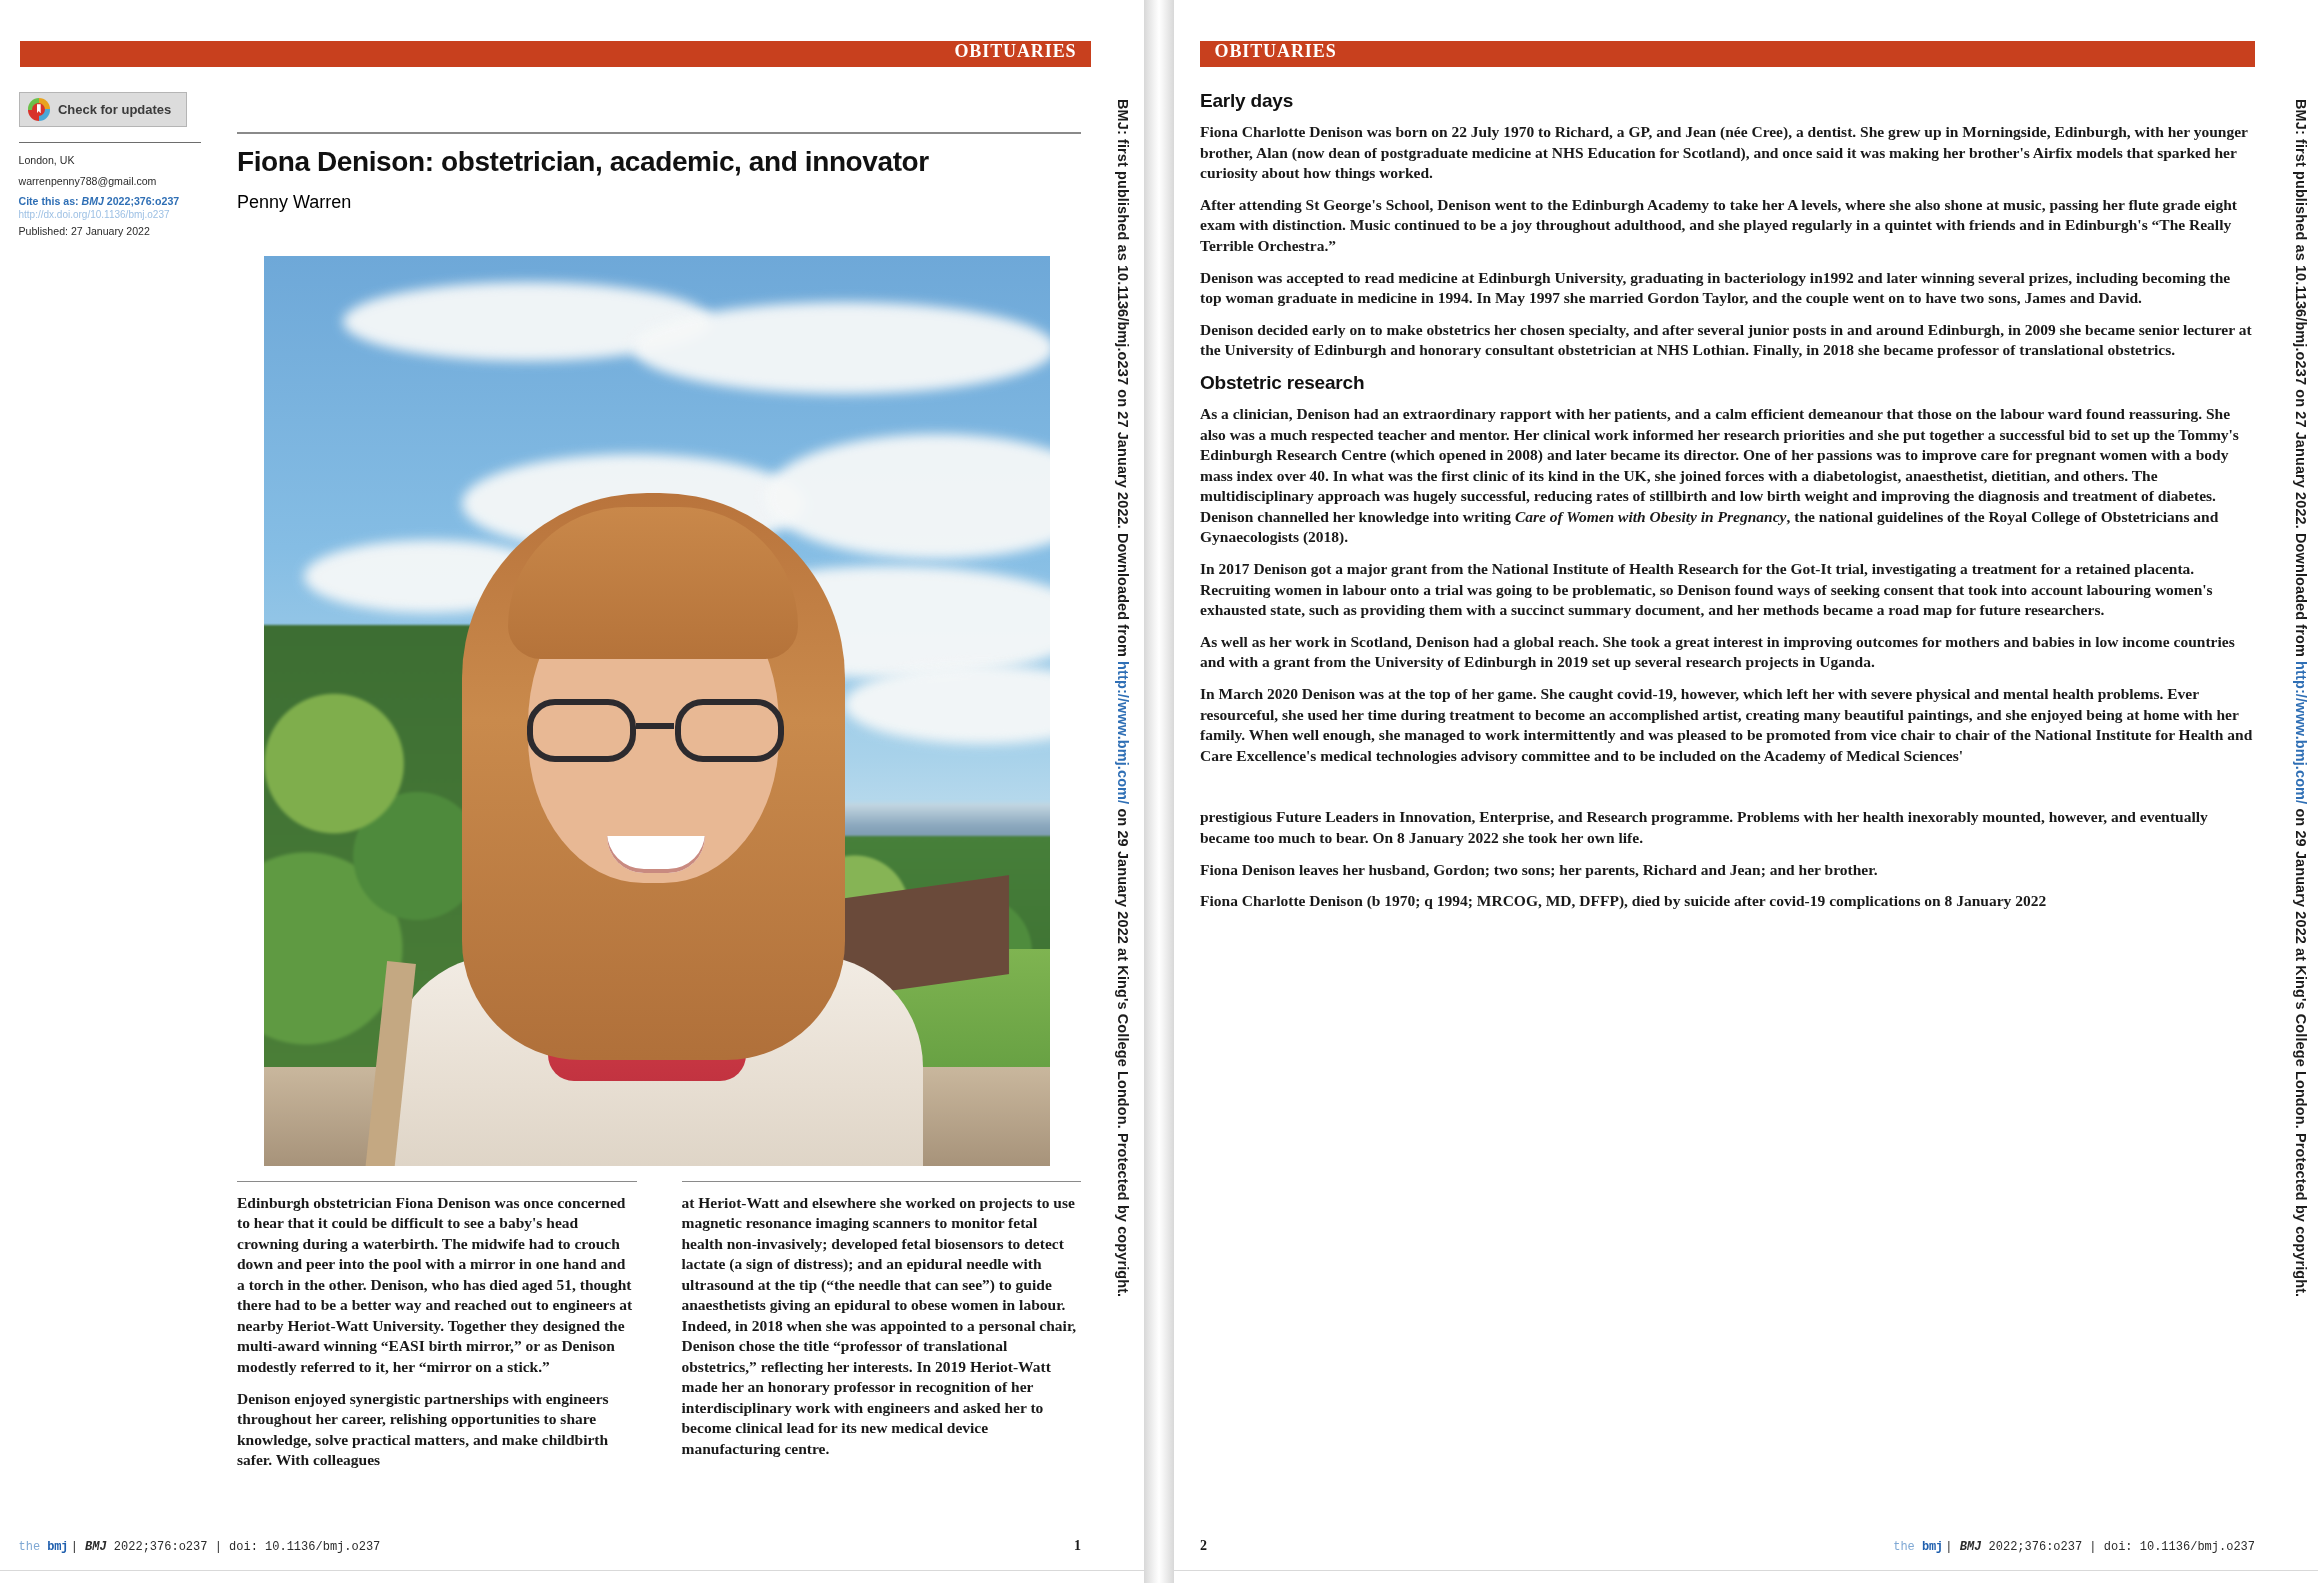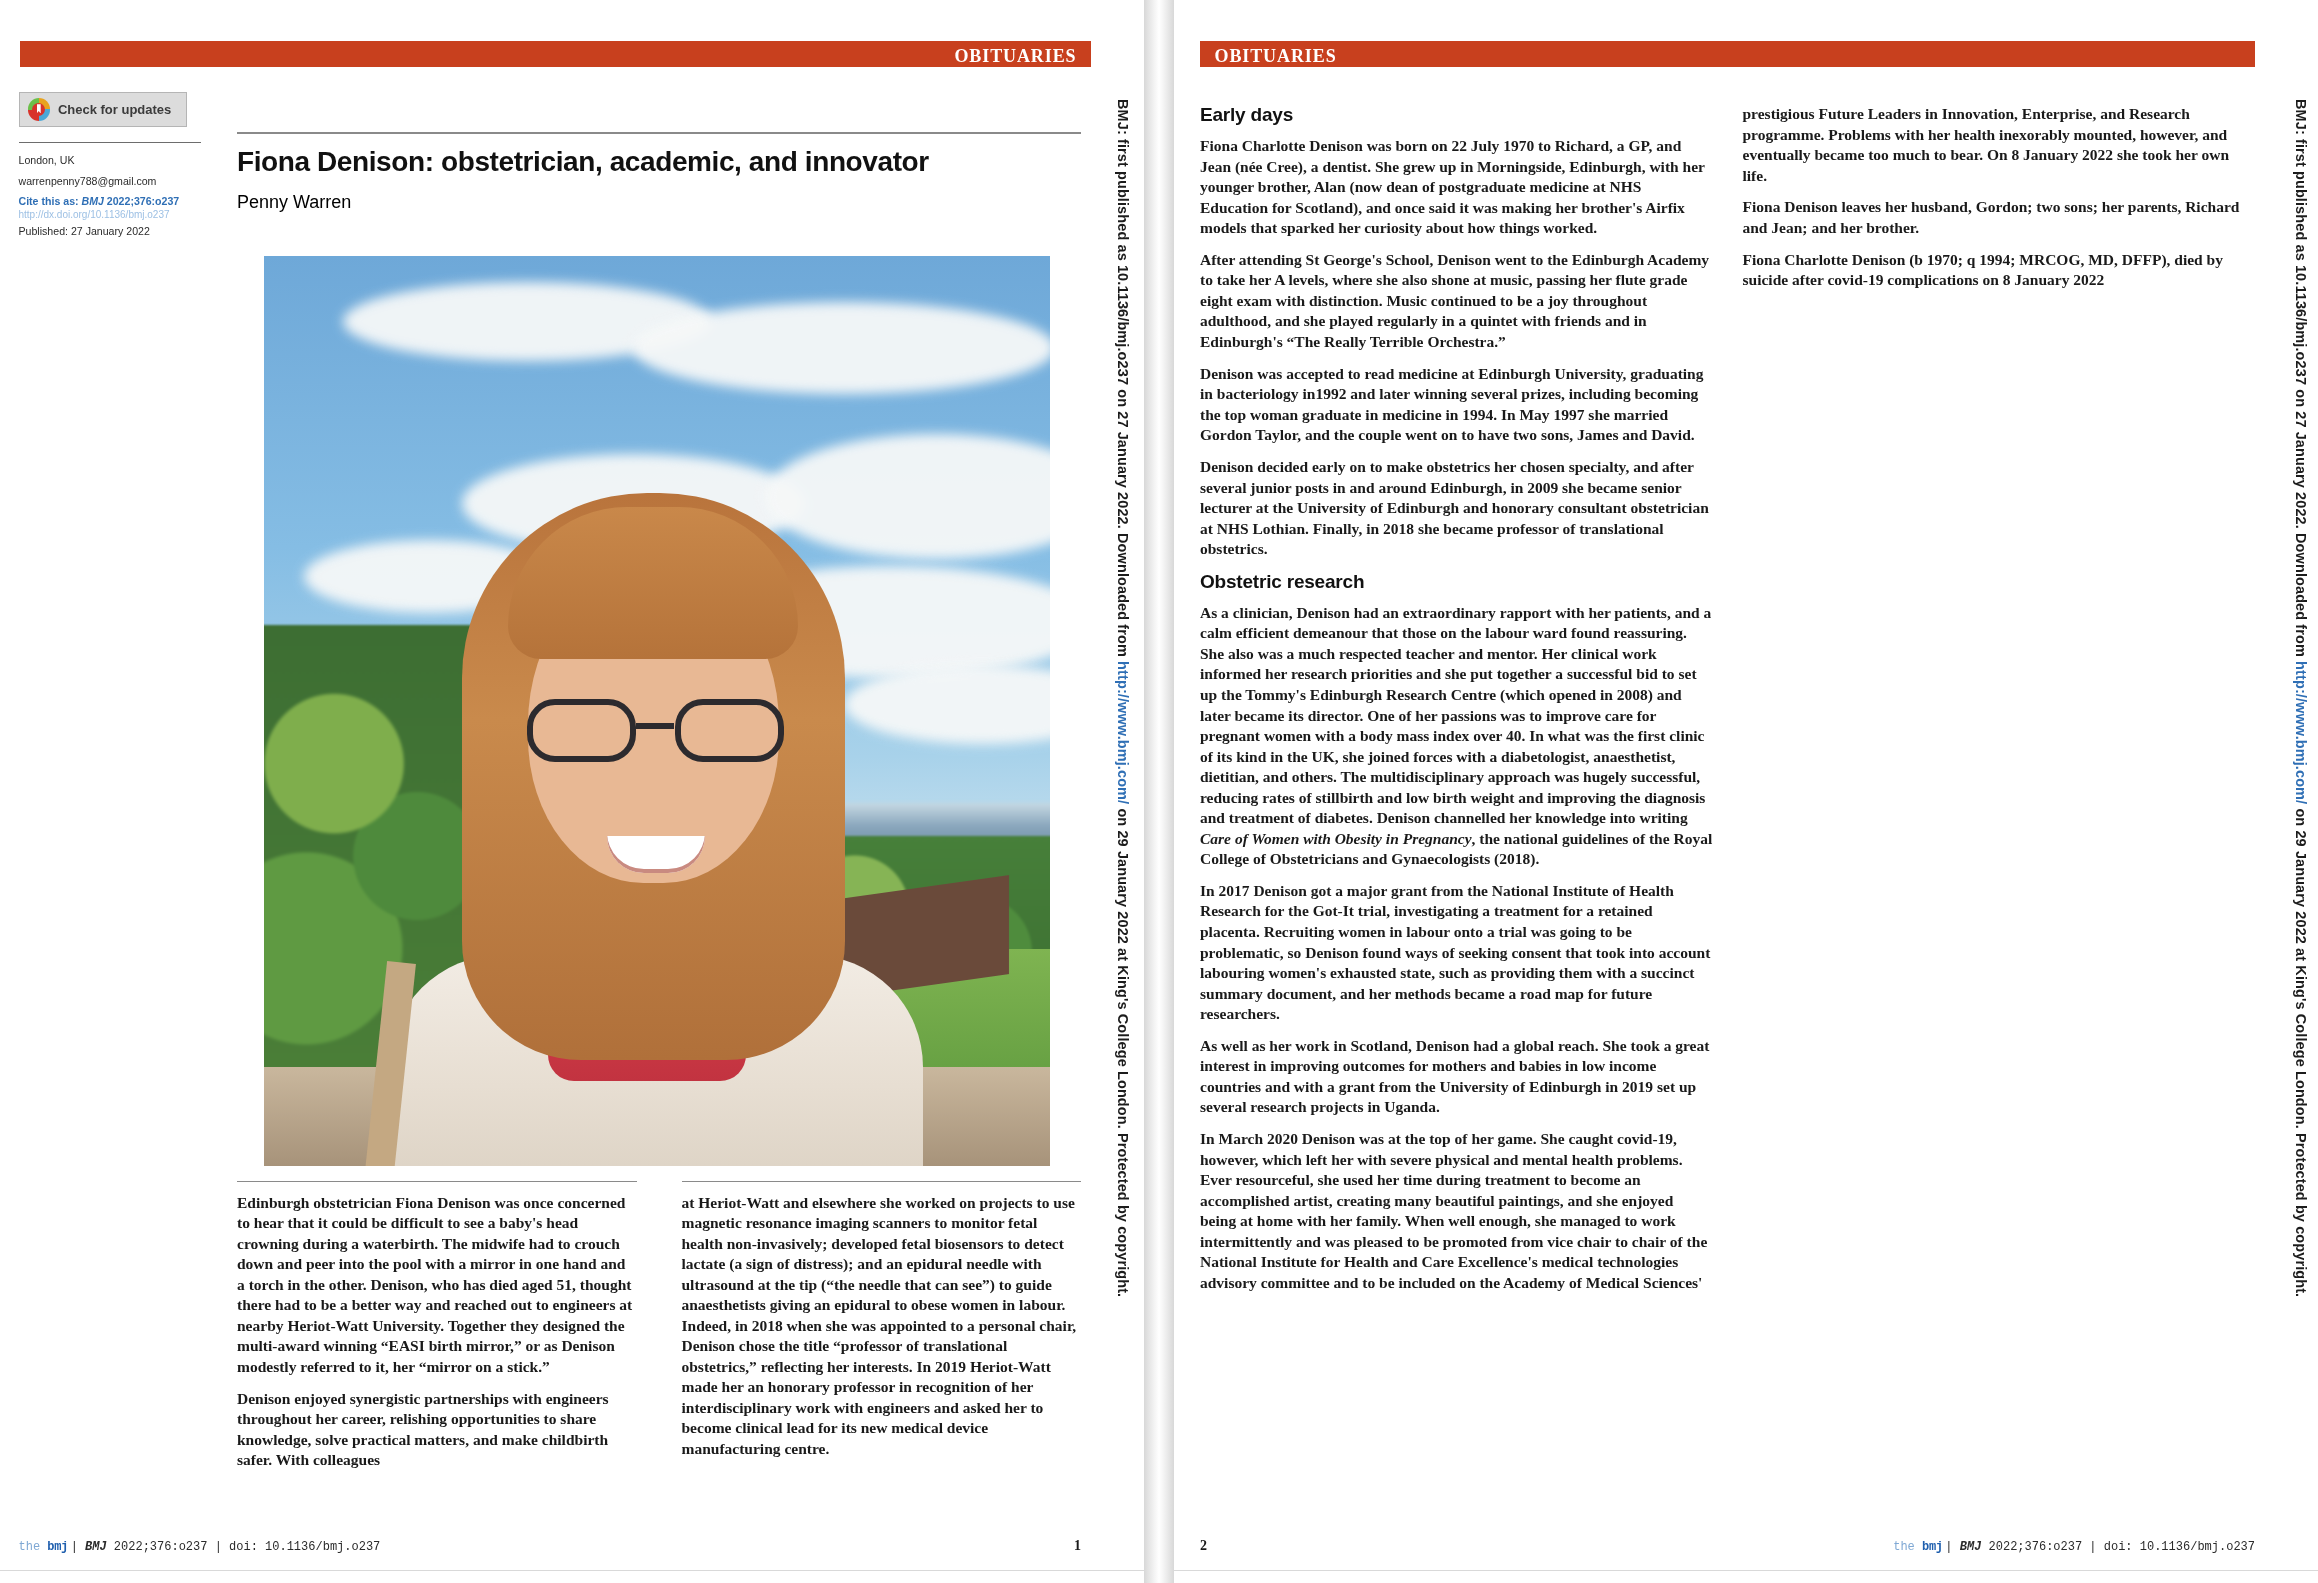--- a/index.html
+++ b/index.html
@@ -27,21 +27,21 @@
   .gutter     { width: 30px; height: 1583px;
                 background: linear-gradient(90deg,#d8d8d8 0%,#f4f4f4 35%,#ffffff 50%,#f4f4f4 65%,#d8d8d8 100%); }
   .page-right { width: 1144px; }
 
   
   .banner {
     position: absolute;
     height: 26px;
     background: #c8401e;
     display: flex;
-    align-items: flex-end;
+    align-items: flex-start;
   }
   .banner-left  { left: 20px;  right: 53px;  top: 41px; justify-content: flex-end; padding-right: 14.5px; }
   .banner-right { left: 26px;  right: 63px;  top: 41px; justify-content: flex-start; padding-left: 14.5px; }
   .banner-label {
     color: #ffffff;
     font-family: "Liberation Serif", serif;
     font-size: 18px;
     font-weight: 700;
     letter-spacing: 0.9px;
   }
@@ -185,21 +185,21 @@
     font-size: 15.5px;
     line-height: 1.325;
     color: #1a1a1a;
     text-align: left;
     margin-bottom: 11.2px;
     font-weight: bold;
   }
   p.body em { font-style: italic; }
 
   
-  .cols-p2 { left: 26px; right: 63px; top: 104px; gap: 30px; }
+  .cols-p2 { left: 26px; right: 63px; top: 90px; gap: 30px; flex-direction: column; }
   h2.section {
     font-family: "Liberation Sans", sans-serif;
     font-size: 19px; font-weight: 700; color: #111;
     margin-bottom: 10px; letter-spacing: -0.2px;
   }
   h2.section.spaced { margin-top: 5.3px; }
 
   
   .footer {
     position: absolute;

